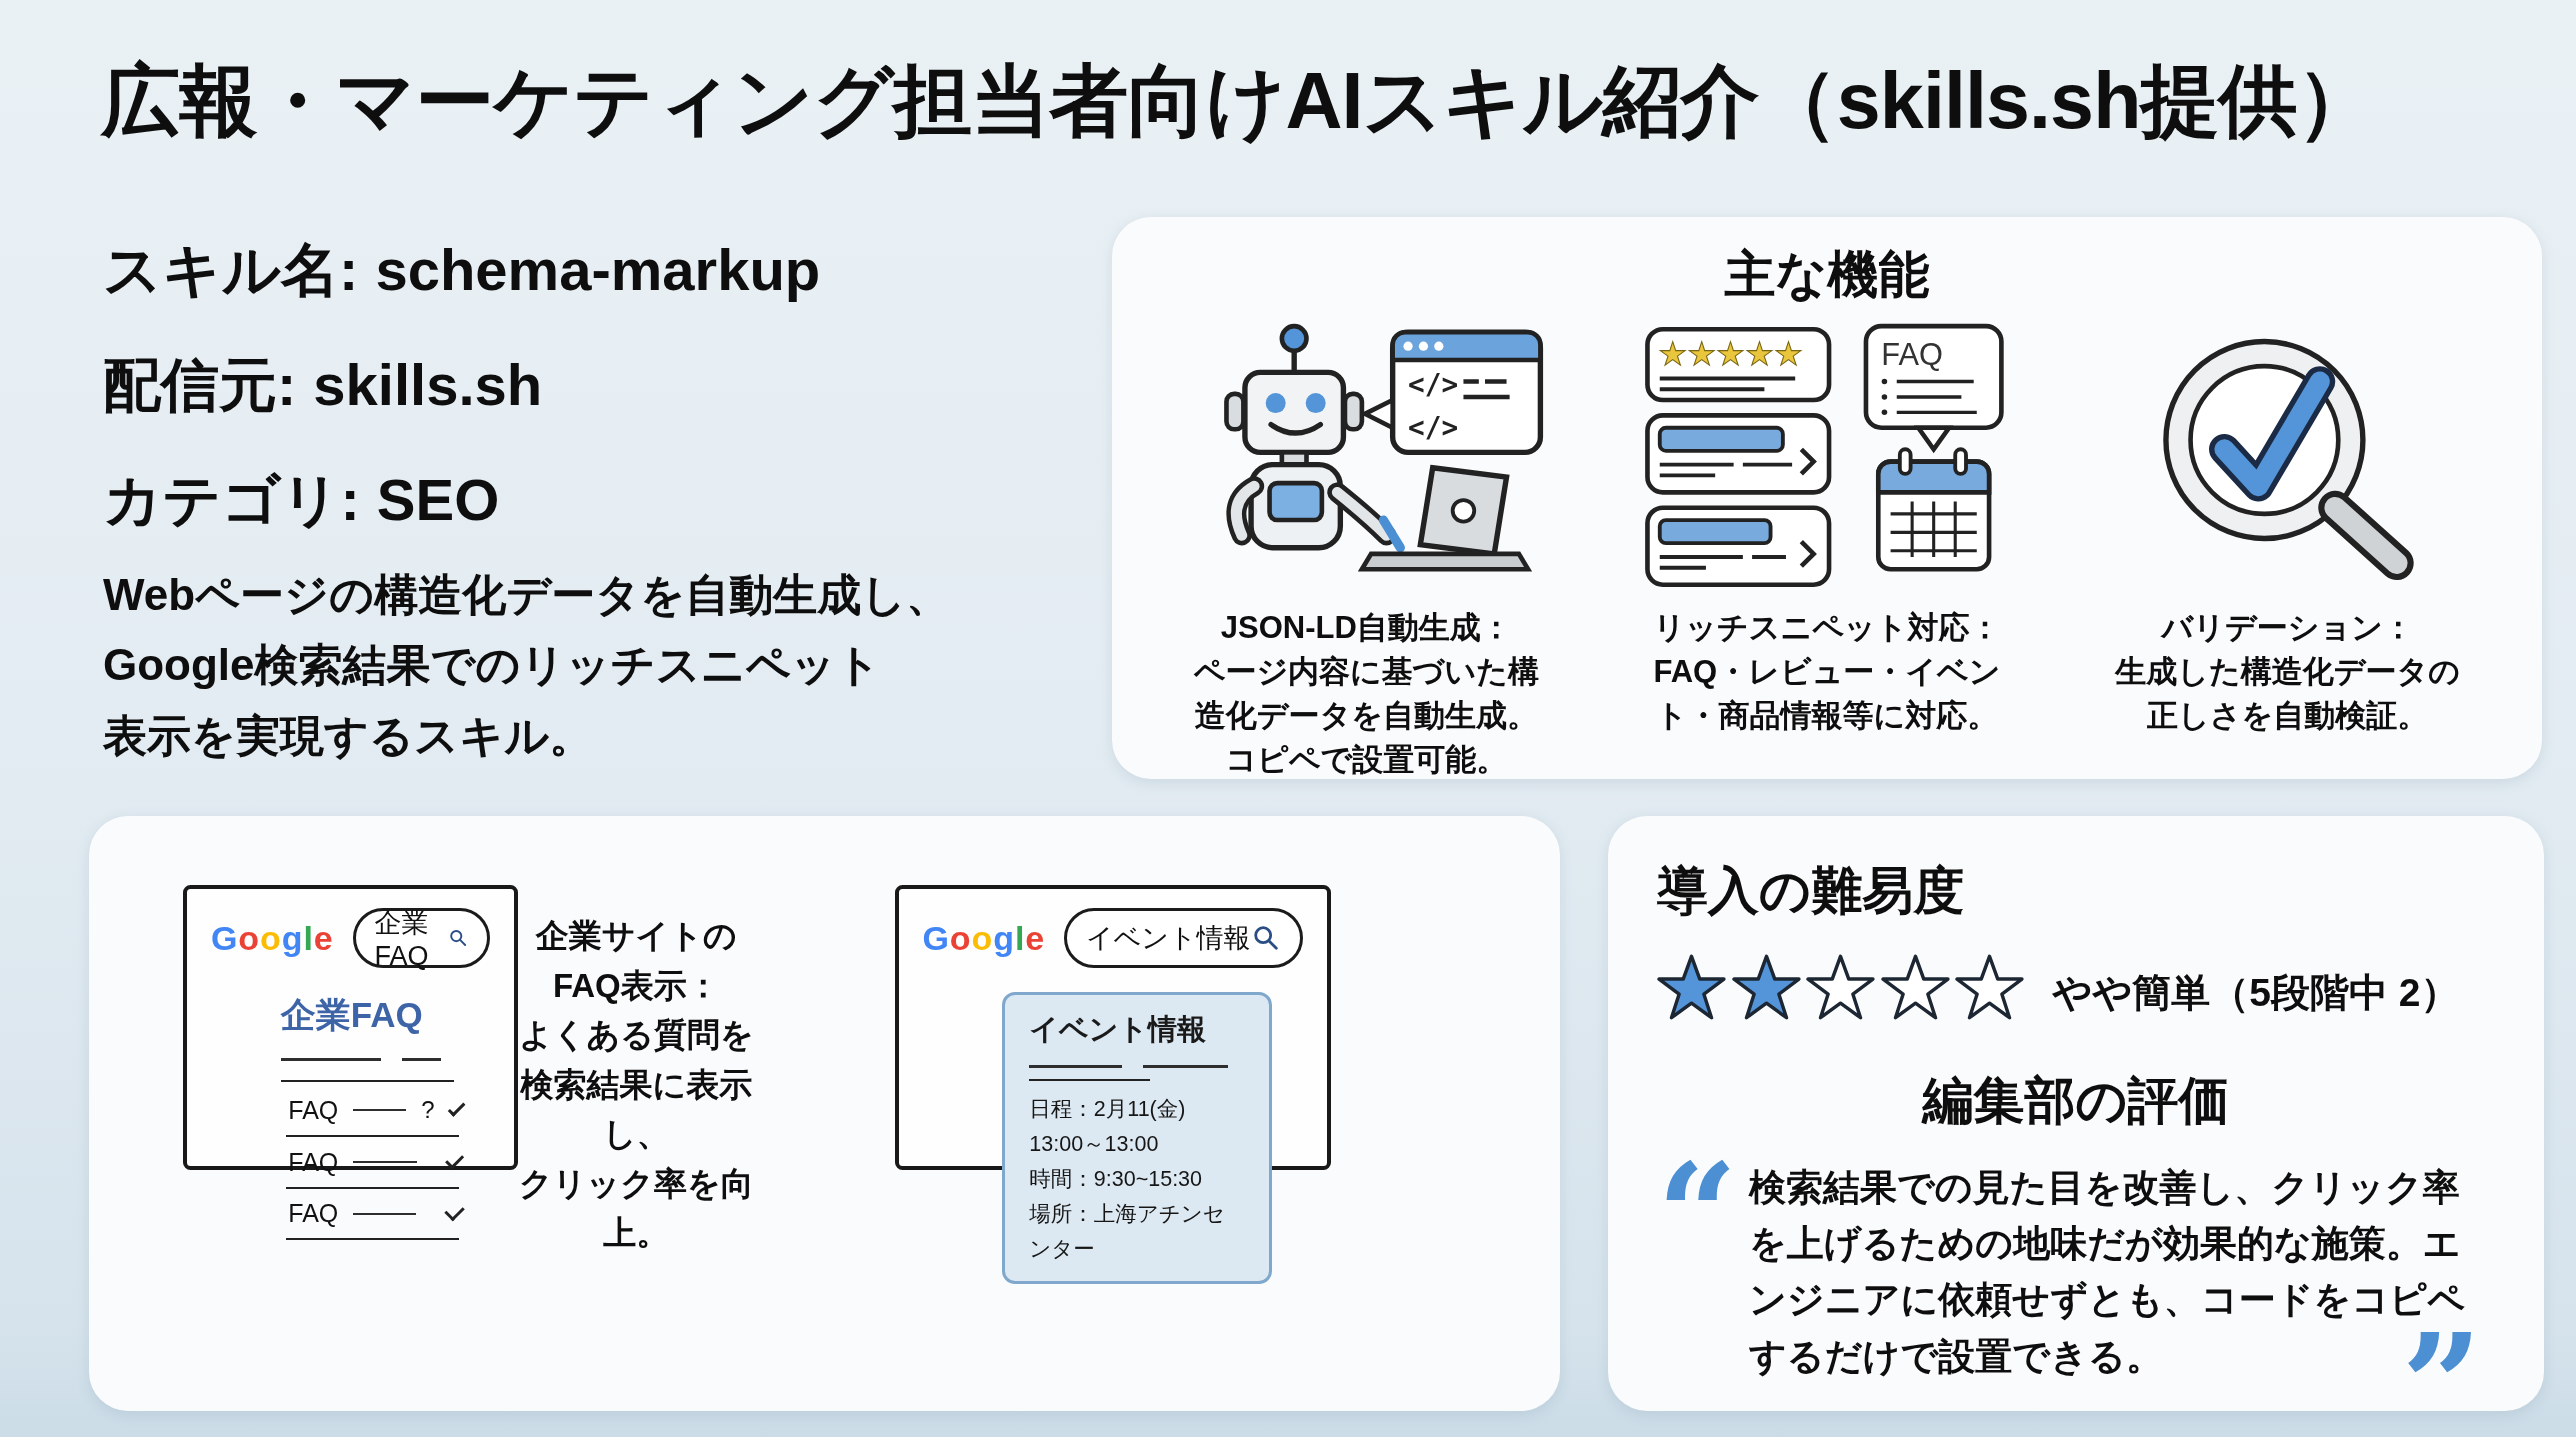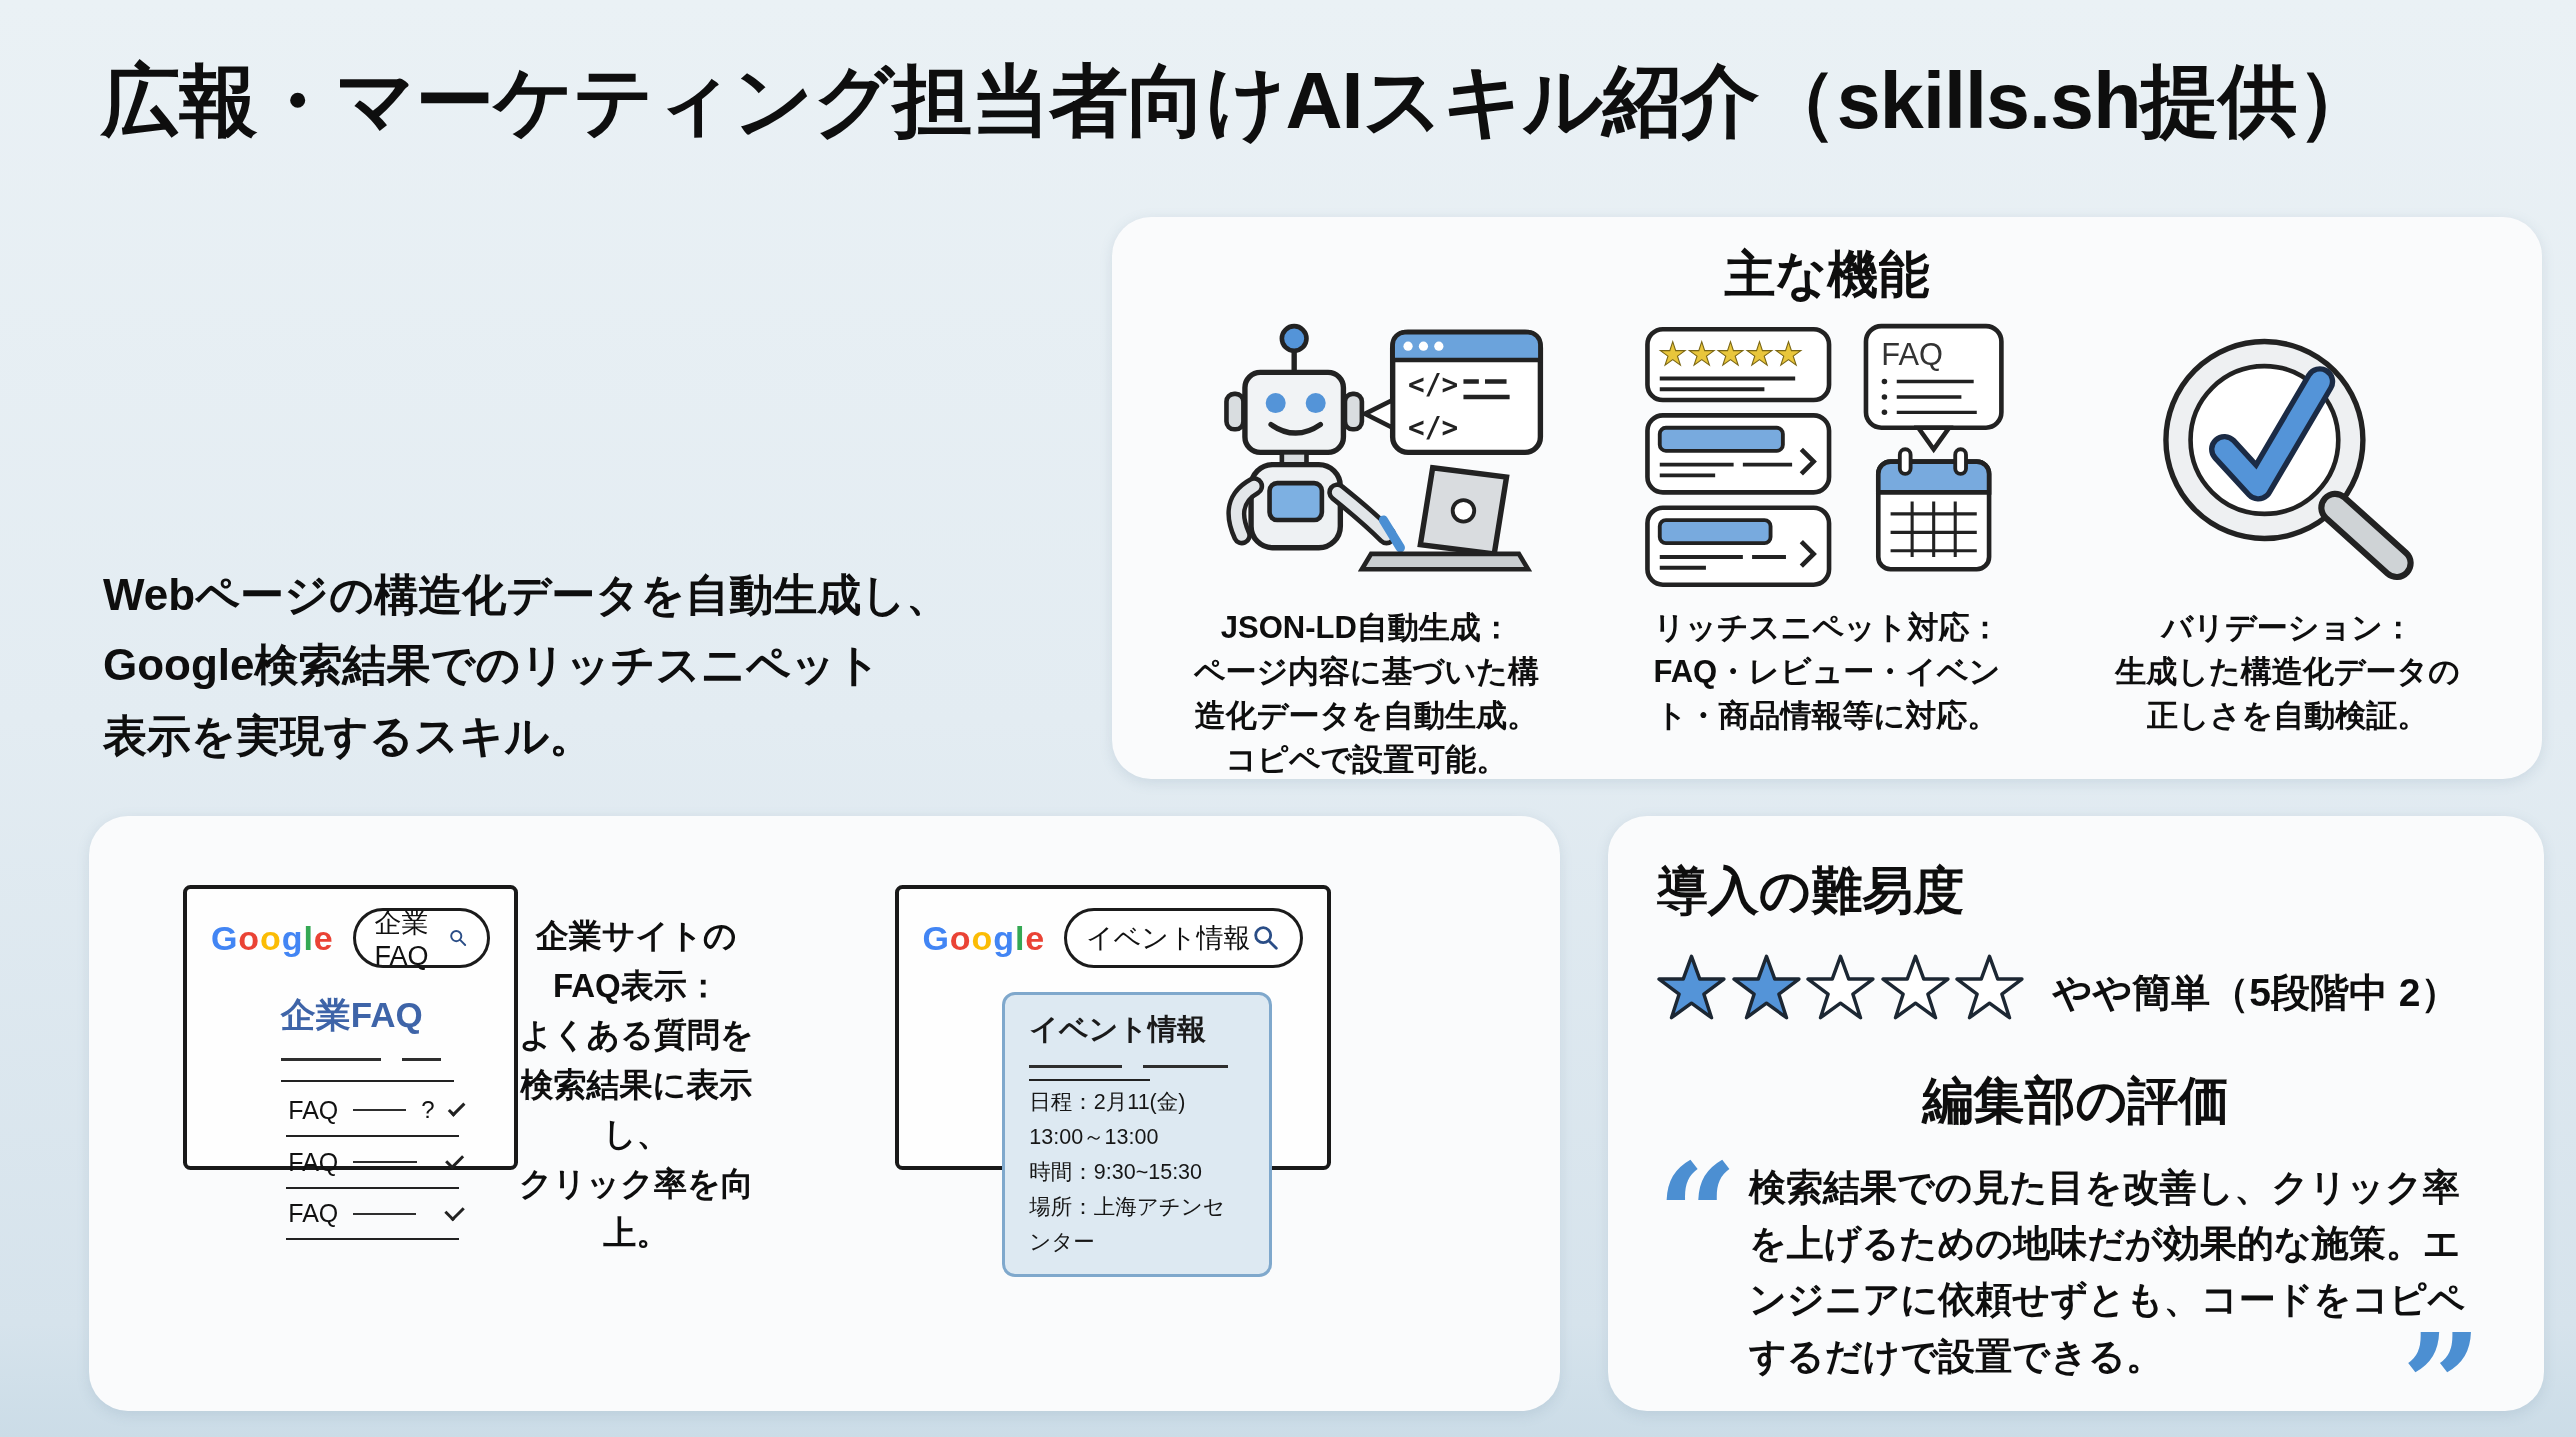--- a/index.html
+++ b/index.html
@@ -80,21 +80,21 @@
   }
   .event-panel{
     margin:24px 0 0 21%;width:71%;box-sizing:border-box;
     border:3.7px solid #7fa8cc;border-radius:13px;background:#dde9f2;
     padding:15px 24px;
   }
   .event-title{font-size:29px;color:#1a1a1a;font-weight:bold;}
   .event-strokes .stroke-row{margin:15px 0 0 0;width:92%;}
   .event-strokes .seg-a{width:48%;}.event-strokes .seg-b{width:44%;}
   .event-strokes .long-divider{margin:11.2px 0 0 0;width:56%;}
-  .event-lines{margin-top:4px;font-size:21.5px;line-height:1.62;color:#161616;white-space:pre-line;}
+  .event-lines{margin-top:11px;font-size:21.5px;line-height:1.62;color:#161616;white-space:pre-line;}
   .mockup-caption{
     margin:26px 0 0 0;font-size:33px;font-weight:bold;line-height:1.5;
     text-align:center;white-space:pre-line;
   }
   
   .rating-card{left:1608px;top:816px;width:936px;height:595px;padding:41px 49px;box-sizing:border-box;}
   .stars-row{display:flex;align-items:flex-end;margin-top:28px;}
   .star{width:69px;height:66px;margin-right:5.6px;flex:0 0 auto;}
   .difficulty-label{font-size:39px;font-weight:bold;margin-left:22.5px;white-space:nowrap;}
   .review-title{margin-top:47px !important;text-align:center;}
@@ -107,20 +107,31 @@
   .q-close{right:13px;bottom:-43px;}
   .quote p{margin:0;font-size:37px;font-weight:bold;line-height:1.52;}
 </style>
 </head>
 <body>
 
 <div class="stage">
 
   <h1 class="page-title">広報・マーケティング担当者向けAIスキル紹介（skills.sh提供）</h1>
 
+  <section class="skill-info">
+    <div class="info-line">
+      <span class="lbl">スキル名:</span><span>schema-markup</span>
+    </div>
+    <div class="info-line">
+      <span class="lbl">配信元:</span><span>skills.sh</span>
+    </div>
+    <div class="info-line">
+      <span class="lbl">カテゴリ:</span><span>SEO</span>
+    </div>
+  </section>
   <p class="skill-desc">Webページの構造化データを自動生成し、
 Google検索結果でのリッチスニペット
 表示を実現するスキル。</p>
 
   <section class="card features-card">
     <h2 class="features-title">主な機能</h2>
     <div class="features-row">
 
       <div class="feature">
         <div class="illus">

